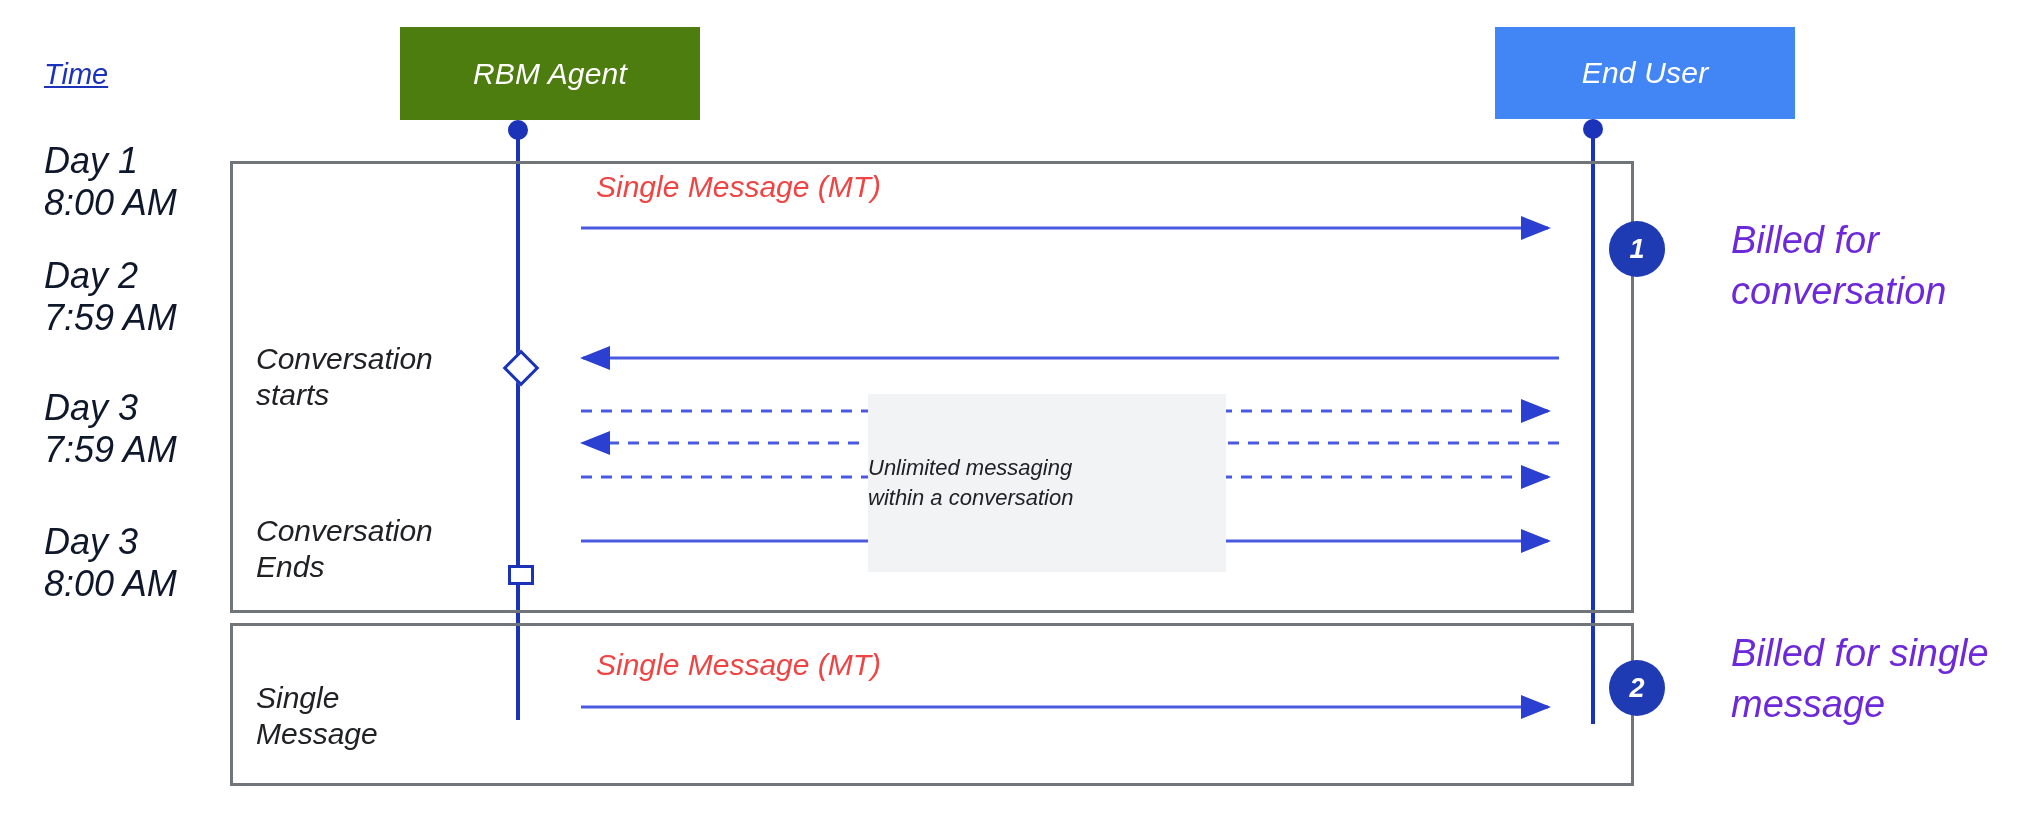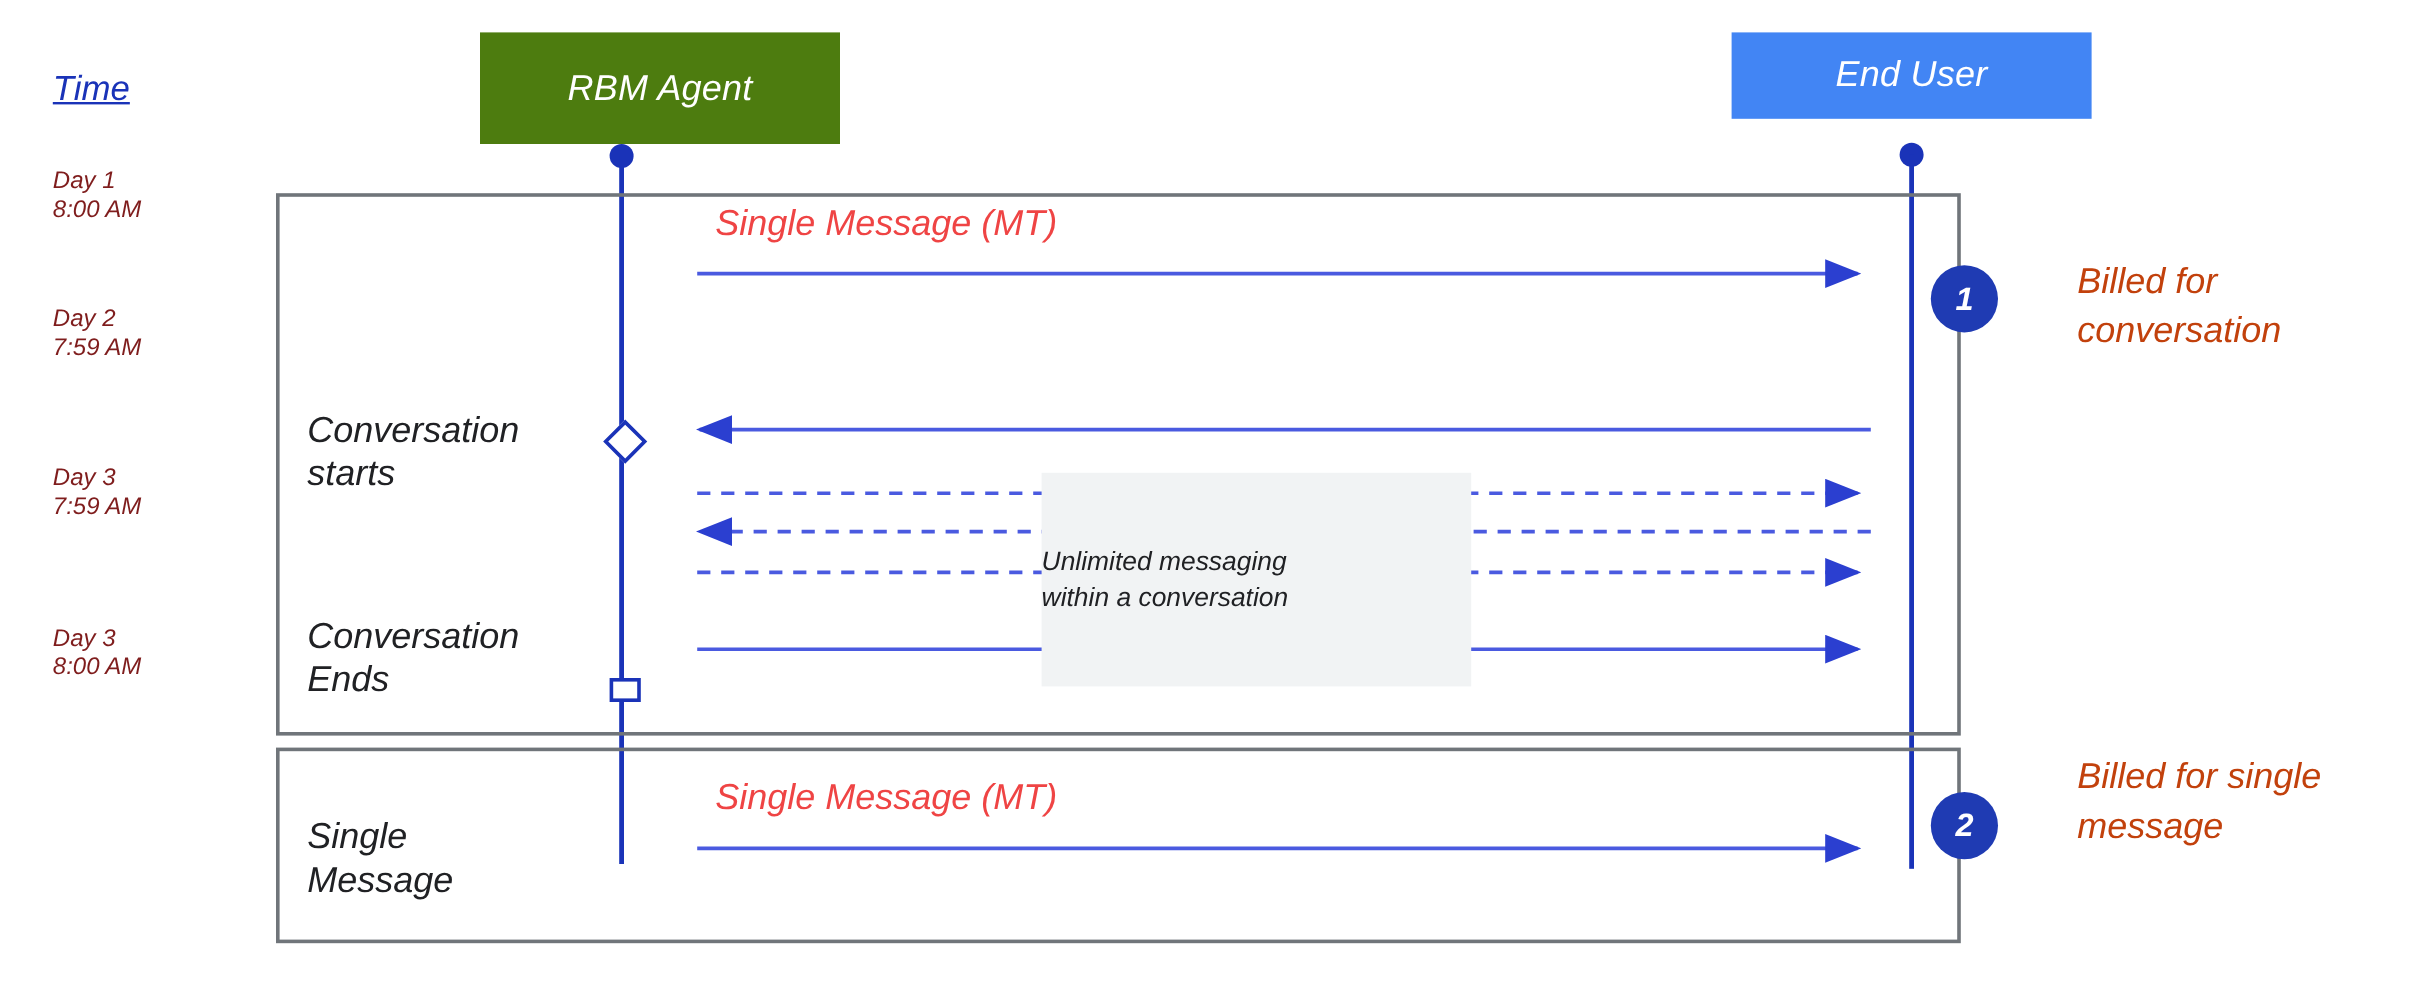--- a/index.html
+++ b/index.html
@@ -64,22 +64,22 @@
     box-sizing: border-box;
   }
 
   
   .time-header {
     color: #1a33b8;
     font-size: 29px;
     text-decoration: underline;
   }
   .time-label {
-    color: #7f1d1d;
-    font-size: 20px;
+    color: #0f172a;
+    font-size: 36px;
     line-height: 1.18;
     white-space: pre-line;
   }
 
   
   .stage-label {
     color: #202124;
     font-size: 30px;
     line-height: 1.2;
     white-space: pre-line;
@@ -120,22 +120,22 @@
     color: #ffffff;
     font-size: 27px;
     font-weight: bold;
     display: flex;
     align-items: center;
     justify-content: center;
   }
 
   
   .note {
-    color: #c2410c;
-    font-size: 30px;
+    color: #6d28d9;
+    font-size: 38px;
     line-height: 1.35;
     white-space: pre-line;
   }
 </style>
 </head>
 <body>
 
 <div id="canvas">
 
   <div class="abs time-header" style="left:44px; top:58px;">Time</div>
@@ -149,21 +149,21 @@
   <div class="abs time-label" style="left:44px; top:387px;">Day 3
 7:59 AM</div>
 
   <div class="abs time-label" style="left:44px; top:521px;">Day 3
 8:00 AM</div>
 
   <div class="abs actor-box actor-agent" style="left:400px; top:27px; width:300px; height:93px;">
     <span>RBM Agent</span>
   </div>
 
-  <div class="abs actor-box actor-user" style="left:1443px; top:27px; width:300px; height:72px;">
+  <div class="abs actor-box actor-user" style="left:1495px; top:27px; width:300px; height:92px;">
     <span>End User</span>
   </div>
 
   <div class="abs lifeline-head" style="left:508px; top:120px;"></div>
 
   <div class="abs lifeline-head" style="left:1583px; top:119px;"></div>
 
   <div class="abs lifeline" style="left:516px; top:130px; height:590px;"></div>
 
   <div class="abs lifeline" style="left:1591px; top:129px; height:595px;"></div>

